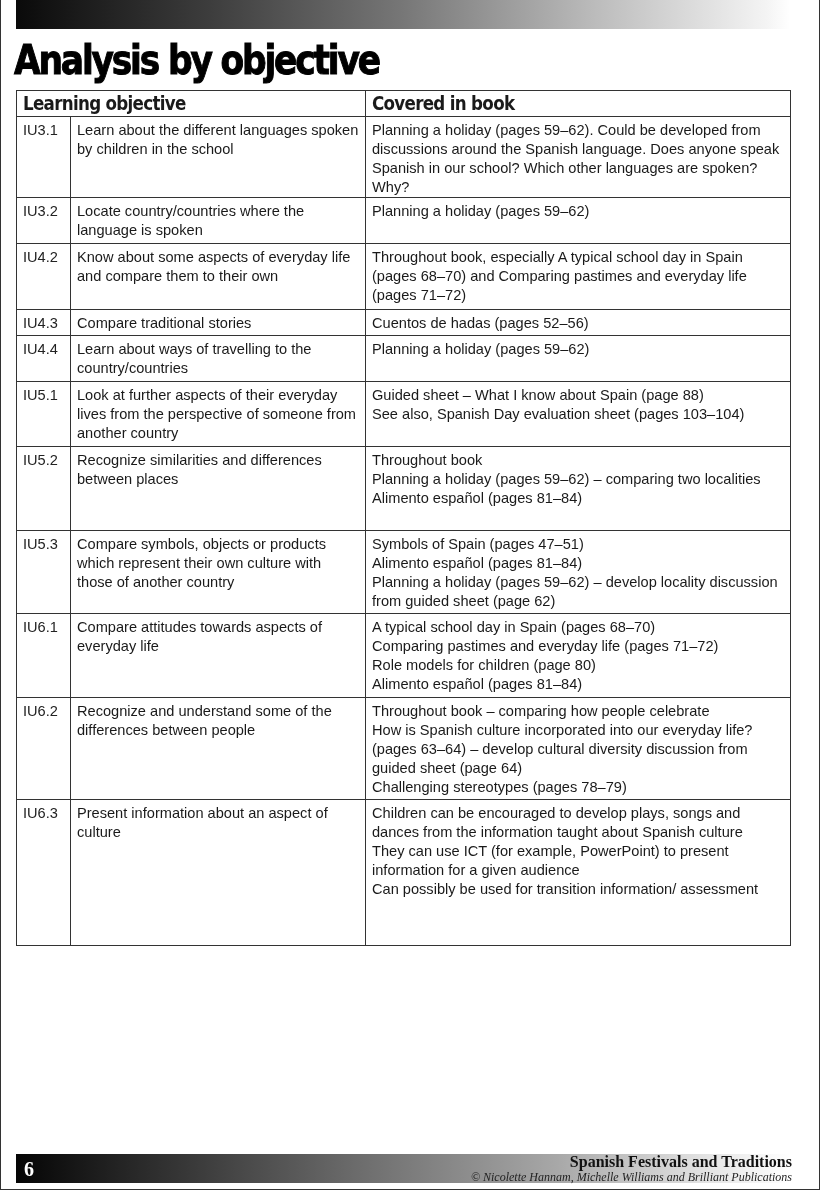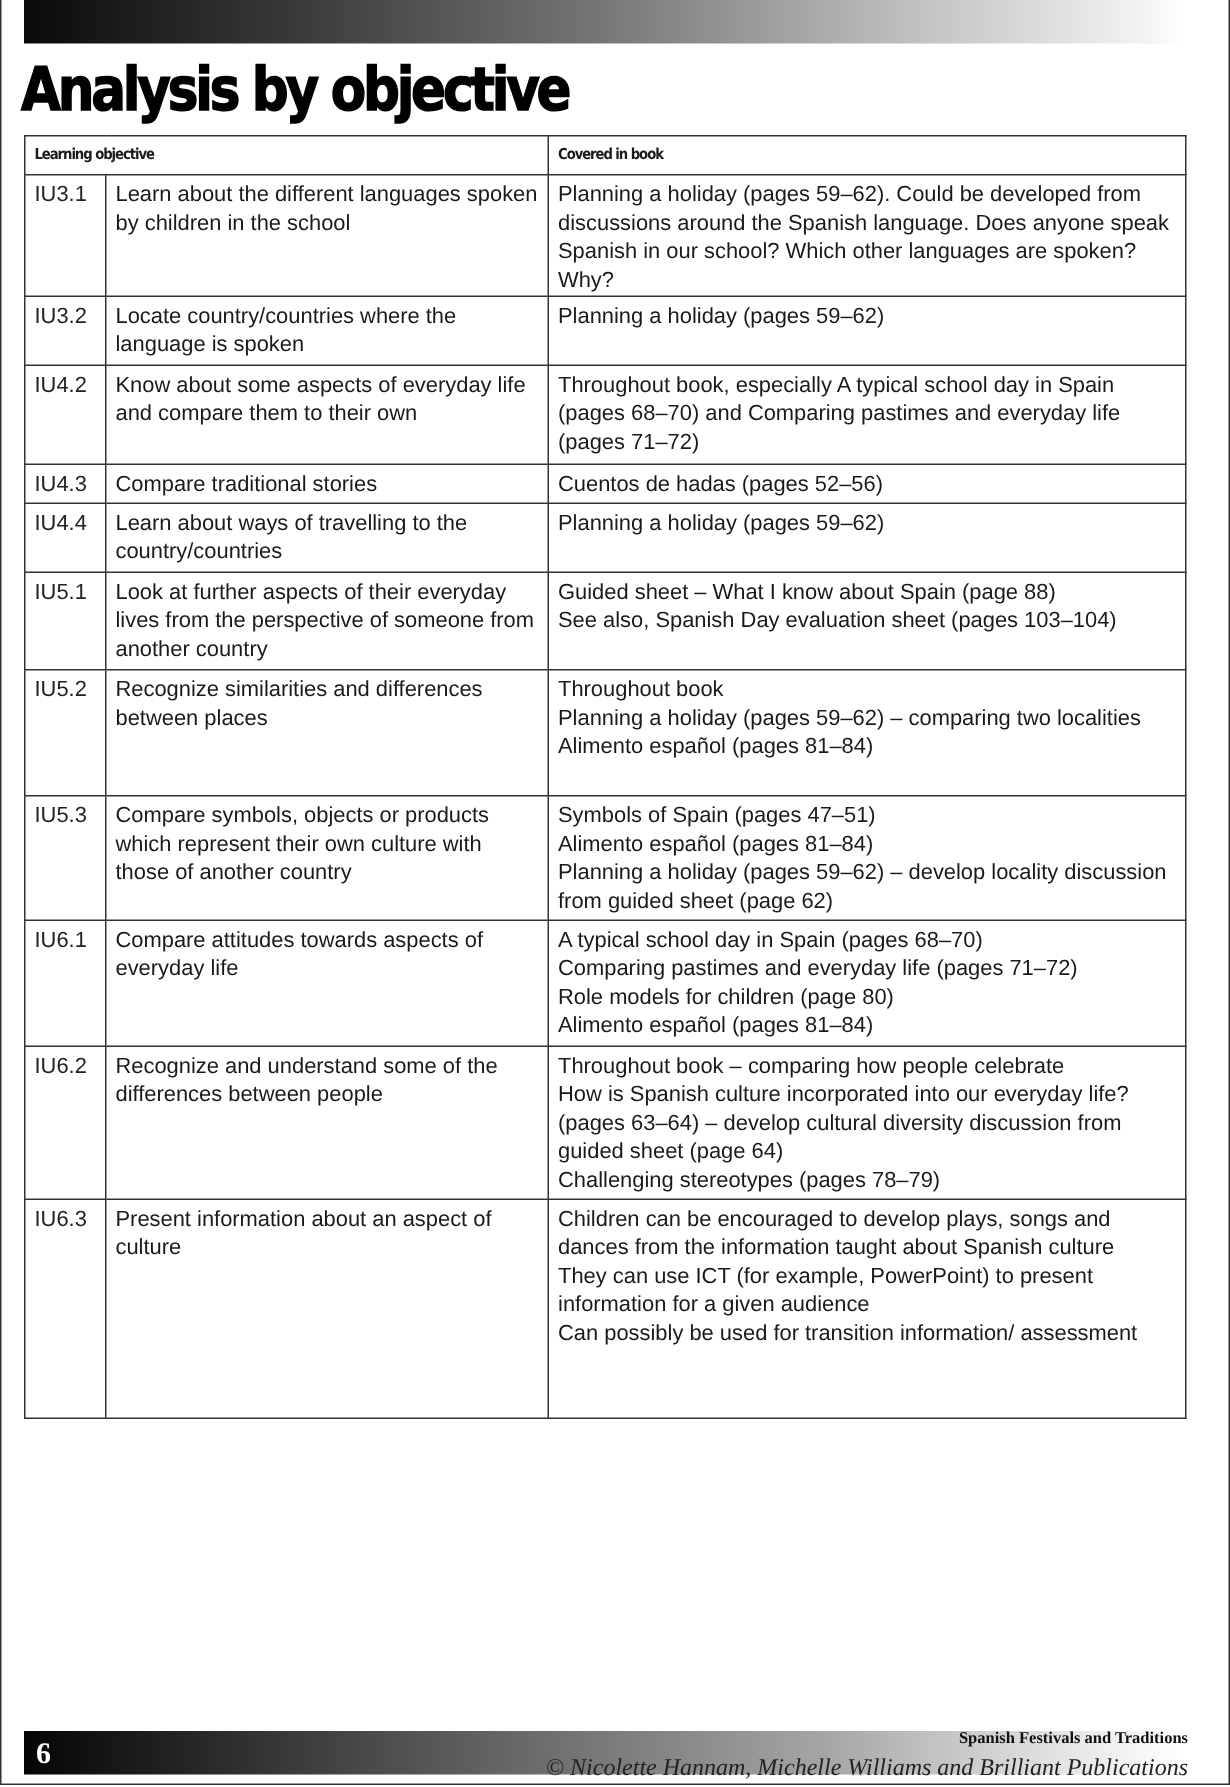--- a/index.html
+++ b/index.html
@@ -32,42 +32,42 @@
   }
   table.objectives td, table.objectives th {
     border: 1.5px solid #333; vertical-align: top;
     padding: 4px 6px 0 6px; text-align: left;
   }
   col.c-code { width: 54px; }
   col.c-obj { width: 295px; }
   col.c-book { width: 425px; }
   table.objectives th {
     font-family: "DejaVu Sans", sans-serif; font-weight: bold;
-    font-size: 10px; height: 20px; padding: 3px 6px 2px 6px;
+    font-size: 19px; height: 20px; padding: 3px 6px 2px 6px;
     letter-spacing: -0.8px;
   }
   th .hdr { display: inline-block; transform: scaleX(0.88); transform-origin: left center; white-space: nowrap; }
   td.code { padding-left: 6px; color: #222; }
   .line { display: block; }
   .footer-bar {
     position: absolute; left: 16px; top: 1154px; width: 774px; height: 29px;
     background: linear-gradient(to right, #050505 0%, #333 20%, #6e6e6e 45%, #a8a8a8 70%, #e6e6e6 90%, #ffffff 100%);
   }
   .page-number {
     position: absolute; left: 24px; top: 1155px;
     font-family: "Liberation Serif", serif; font-weight: bold; font-size: 20px; color: #fff;
     line-height: 28px;
   }
   .footer-title {
     position: absolute; right: 28px; top: 1153px;
-    font-family: "Liberation Serif", serif; font-weight: bold; font-size: 11px; color: #111;
+    font-family: "Liberation Serif", serif; font-weight: bold; font-size: 16px; color: #111;
   }
   .footer-copy {
     position: absolute; right: 28px; top: 1170px;
-    font-family: "Liberation Serif", serif; font-style: italic; font-size: 16px; color: #222;
+    font-family: "Liberation Serif", serif; font-style: italic; font-size: 12px; color: #222;
   }
 </style>
 </head>
 <body>
 
 <div class="page-frame"></div>
 <div class="top-bar"></div>
 <div class="page-title">Analysis by objective</div>
 
 <table class="objectives">

